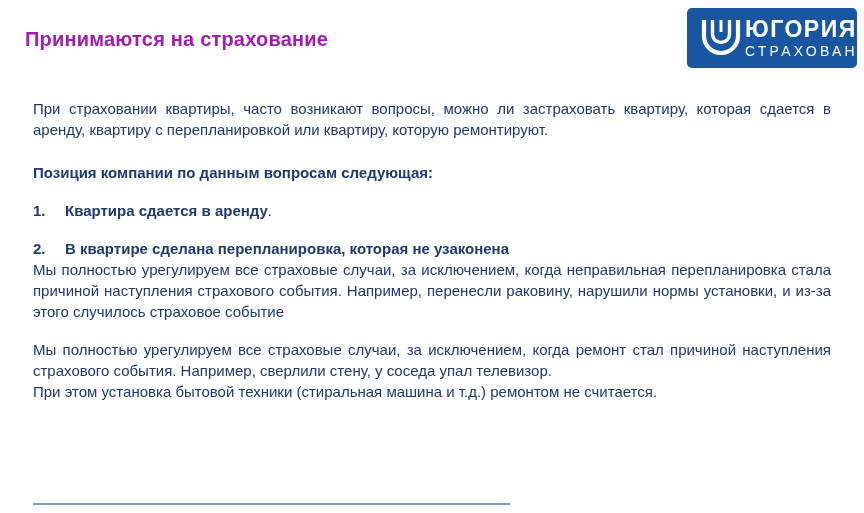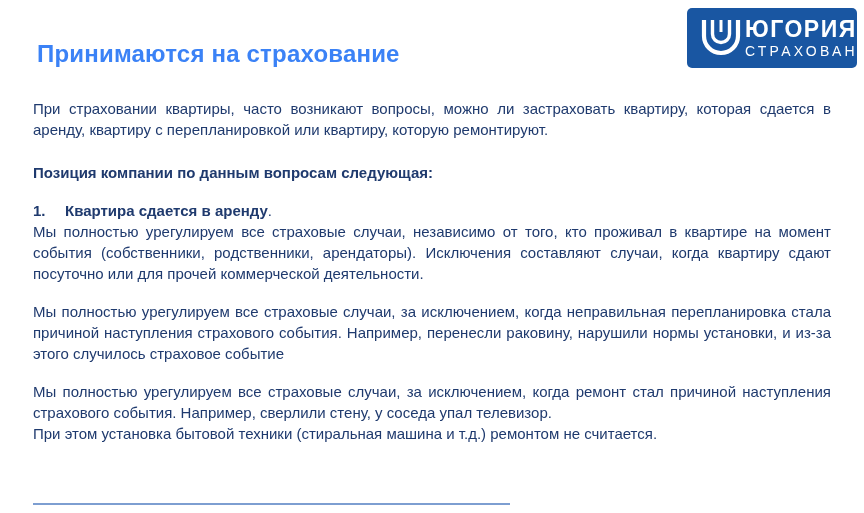--- a/index.html
+++ b/index.html
@@ -12,24 +12,24 @@
     position: relative;
     width: 864px;
     height: 513px;
     background: #ffffff;
     overflow: hidden;
   }
   .page-title {
     position: absolute;
     left: 25px;
     top: 28px;
-    margin: 12px;
-    font-size: 24px;
+    margin: 0;
+    font-size: 20px;
     font-weight: bold;
-    color: #3b82f6;
+    color: #a21caf;
     letter-spacing: 0.2px;
   }
   .logo {
     position: absolute;
     top: 8px;
     right: 7px;
     width: 170px;
     height: 60px;
     background: #1956a2;
     border-radius: 5px;
@@ -109,24 +109,26 @@
   <div class="content">
 
     <p class="intro-para">При страховании квартиры, часто возникают вопросы, можно ли застраховать квартиру, которая сдается в аренду, квартиру с перепланировкой или квартиру, которую ремонтируют.</p>
 
     <p class="position-heading">Позиция компании по данным вопросам следующая:</p>
 
     <div class="item">
       <div class="item-title">
         <span class="item-num">1.</span><span>Квартира сдается в аренду</span><span class="title-suffix">.</span>
       </div>
-      <p class="item-body">Мы полностью урегулируем все страховые случаи, независимо от того, кто проживал в квартире на момент события (собственники, родственники, арендаторы). Исключения составляют случаи, когда квартиру сдают посуточно или для прочей коммерческой деятельности.</p>
     </div>
 
     <div class="item">
+      <div class="item-title">
+        <span class="item-num">2.</span><span>В квартире сделана перепланировка, которая не узаконена</span><span class="title-suffix"></span>
+      </div>
       <p class="item-body">Мы полностью урегулируем все страховые случаи, за исключением, когда неправильная перепланировка стала причиной наступления страхового события. Например, перенесли раковину, нарушили нормы установки, и из-за этого случилось страховое событие</p>
     </div>
 
     <div class="item">
       <p class="item-body">Мы полностью урегулируем все страховые случаи, за исключением, когда ремонт стал причиной наступления страхового события. Например, сверлили стену, у соседа упал телевизор.</p>
       <p class="item-body">При этом установка бытовой техники (стиральная машина и т.д.) ремонтом не считается.</p>
     </div>
 
   </div>
 

